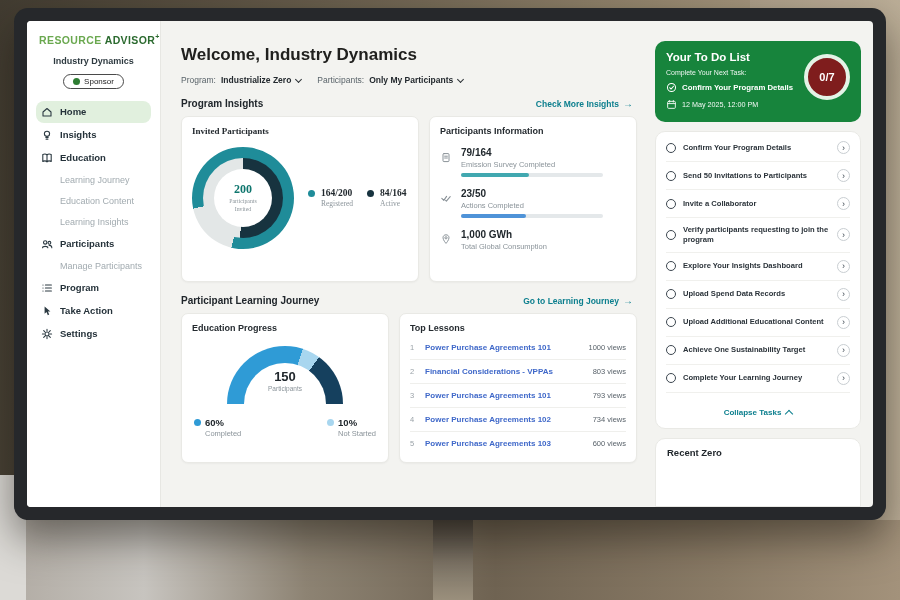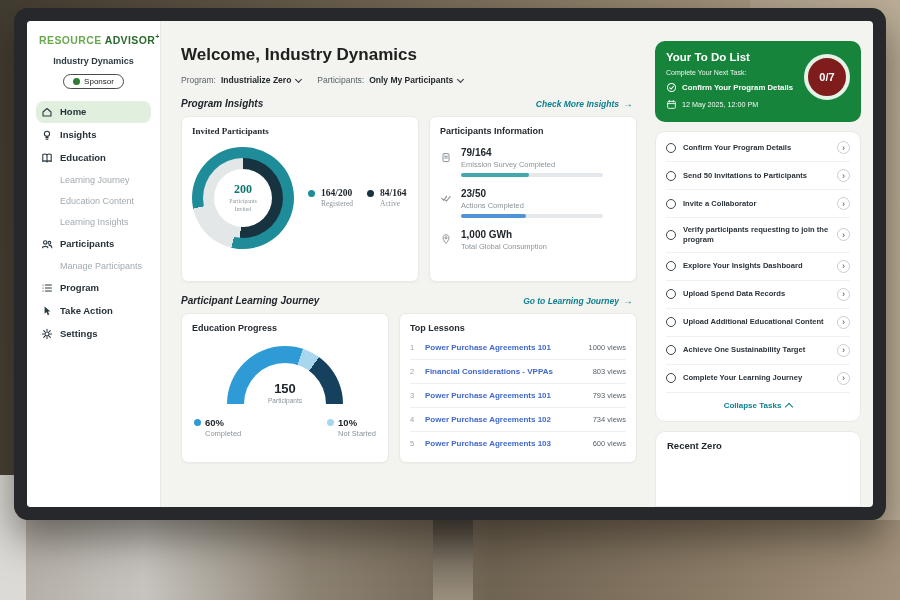--- a/index.html
+++ b/index.html
@@ -39,21 +39,21 @@
   .main{flex:1;min-width:0;padding:24px 10px 0 20px;box-sizing:border-box;}
   .welcome{font-size:17px;font-weight:bold;color:#20201e;margin:0;}
   .filters{display:flex;align-items:center;margin-top:10px;font-size:8.5px;color:#5a646a;}
   .f-label{margin-right:5px;}
   .f-value{font-weight:bold;color:#23292e;display:inline-flex;align-items:center;cursor:pointer;}
   .f-gap{width:16px;}
   .chev{width:4px;height:4px;border-right:1.3px solid #2c3136;border-bottom:1.3px solid #2c3136;
     transform:rotate(45deg);display:inline-block;margin-left:5px;margin-top:-2px;}
   .chev-up{width:5px;height:5px;border-right:1.4px solid #0c7f8e;border-bottom:1.4px solid #0c7f8e;
     transform:rotate(-135deg);display:inline-block;margin-top:3px;}
-  .sec-row{display:flex;align-items:center;justify-content:space-between;margin-top:13px;margin-bottom:7px;padding-right:4px;font-style:italic;}
+  .sec-row{display:flex;align-items:center;justify-content:space-between;margin-top:13px;margin-bottom:7px;padding-right:4px;}
   .sec-title{font-size:10px;font-weight:bold;color:#20262b;}
   .sec-link{font-size:8.5px;font-weight:bold;color:#0c7f8e;display:inline-flex;gap:4px;align-items:center;
     cursor:pointer;text-decoration:none;}
   .arr{font-size:10px;line-height:1;}
   .cards-row{display:flex;gap:10px;}
   .card{background:#fff;border:1px solid #e9e9e5;border-radius:7px;padding:9px 10px;
     box-sizing:border-box;box-shadow:0 1px 2px rgba(0,0,0,.04);}
   .card-title{font-size:9px;font-weight:bold;color:#252b30;}
   .card-invited{width:238px;height:166px;font-family:Liberation Serif, serif;}
   .card-info{width:208px;height:166px;}
@@ -80,21 +80,21 @@
   .info-icon svg{width:12px;height:12px;}
   .info-value{font-size:10px;font-weight:bold;color:#21282d;}
   .info-label{font-size:7.5px;color:#8b949a;margin-top:2px;}
   .bar{height:4px;background:#e4e8ea;border-radius:2px;margin-top:4px;width:142px;}
   .bar-fill{height:100%;border-radius:2px;width:0;}
 
   .gauge-wrap{width:116px;height:58px;position:relative;margin:13px auto 0;}
   .gauge-arc{width:116px;height:116px;border-radius:50%;}
   .gauge-hole{position:absolute;left:17px;top:17px;width:82px;height:82px;border-radius:50%;background:#fff;}
   .gauge-center{position:absolute;left:0;right:0;top:23px;text-align:center;}
-  .gc-value{font-size:13px;font-weight:bold;color:#21282d;margin-top:12px;}
+  .gc-value{font-size:13px;font-weight:bold;color:#21282d;}
   .gc-label{font-size:6.5px;color:#8b949a;margin-top:1px;}
   .gauge-legend{display:flex;justify-content:space-between;margin-top:13px;padding:0 2px;}
   .gl-item{display:flex;gap:4px;align-items:flex-start;}
 
   .lessons-list{margin-top:3px;}
   .lesson-row{display:flex;align-items:center;gap:7px;padding:7px 0;border-bottom:1px solid #efefec;}
   .lesson-row:last-child{border-bottom:none;}
   .lesson-rank{font-size:7.5px;color:#9aa2a8;width:8px;flex:none;}
   .lesson-link{font-size:8px;font-weight:bold;color:#3f68c9;flex:1;cursor:pointer;text-decoration:none;
     white-space:nowrap;overflow:hidden;}
@@ -114,21 +114,21 @@
     background:#7f1d1d;border:4px solid #e4f3e6;display:flex;align-items:center;justify-content:center;
     font-size:11px;font-weight:bold;box-sizing:border-box;}
   .todo-list{background:#fff;border:1px solid #e9e9e5;border-radius:10px;margin-top:9px;padding:2px 10px;}
   .task-row{display:flex;align-items:center;gap:7px;padding:7px 0;border-bottom:1px solid #f0f0ed;}
   .task-check{width:10px;height:10px;border:1.4px solid #3d4750;border-radius:50%;flex:none;
     box-sizing:border-box;cursor:pointer;}
   .task-label{flex:1;font-size:7.6px;font-weight:bold;color:#2b333a;line-height:1.3;}
   .task-go{width:13px;height:13px;border:1px solid #c9ced2;border-radius:50%;display:flex;align-items:center;
     justify-content:center;font-size:9px;color:#3d4750;flex:none;cursor:pointer;line-height:0;box-sizing:border-box;}
   .collapse-row{display:flex;align-items:center;justify-content:center;gap:5px;padding:8px 0 9px;
-    font-size:8px;font-weight:bold;color:#0c7f8e;cursor:pointer;}
+    font-size:8px;font-weight:bold;color:#0c7f8e;cursor:pointer;margin-top:7px;}
   .news-card{background:#fff;border:1px solid #e9e9e5;border-radius:10px 10px 0 0;margin-top:9px;
     padding:8px 11px;flex:1;}
   .news-title{font-size:9.5px;font-weight:bold;color:#22282d;}
 </style>
 </head>
 <body>
 
 <div class="scene">
   <div class="bg-right-band"></div>
   <div class="bg-bottom"></div>

